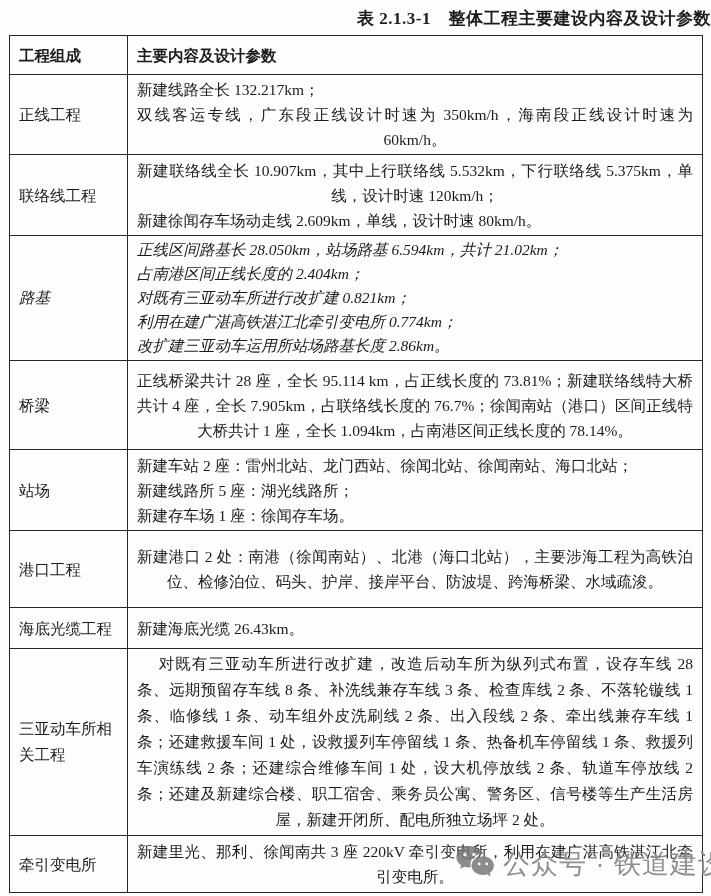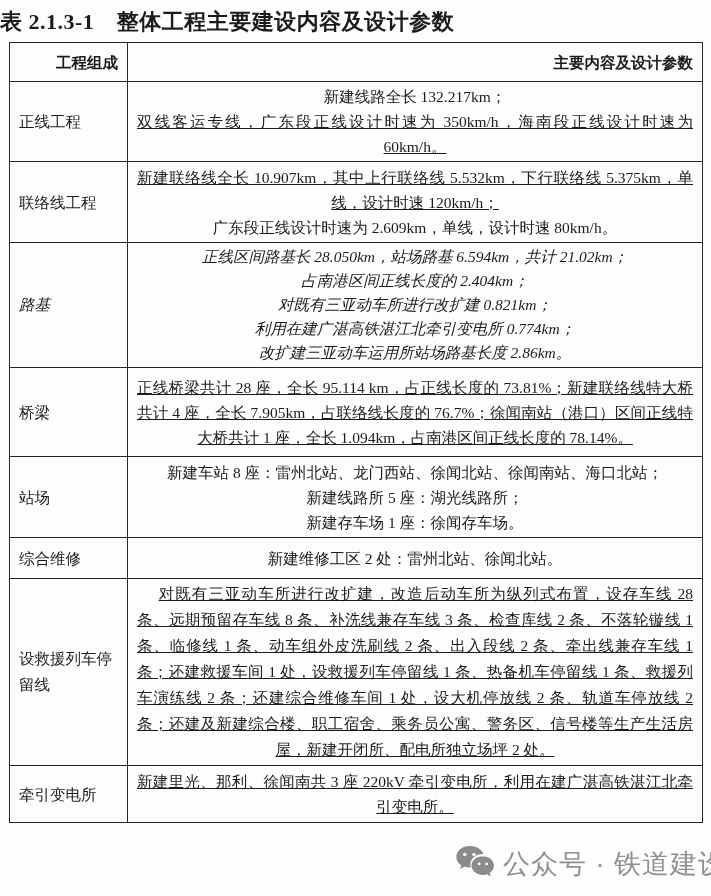--- a/index.html
+++ b/index.html
@@ -6,45 +6,45 @@
   body{
     width:711px;height:896px;
     background:#fdfdfd;
     font-family:"Liberation Serif","DejaVu Serif",serif;
     color:#1b1b1b;
     position:relative;
     overflow:hidden;
   }
   .page{position:absolute;inset:0;}
   .doc-title{
-    text-align:left;
+    text-align:right;
     font-weight:bold;
-    font-size:22px;
+    font-size:17px;
     padding:7px 0 5px 0;
     letter-spacing:.5px;
   }
   table.main{
     border-collapse:collapse;
     table-layout:fixed;
     width:694px;
     margin:0 0 0 9px;
   }
   table.main td,table.main th{
     border:1.6px solid #262626;
     padding:2px 9px;
     font-size:15.5px;
     line-height:25px;
     vertical-align:middle;
     overflow:hidden;
   }
   col.c1{width:118px;}
-  th{font-weight:bold;font-size:16px;text-align:right;}
+  th{font-weight:bold;font-size:16px;text-align:left;}
   td.label{padding:2px 4px;}
-  .c{text-align:center;}
-  .j{text-align:justify;text-align-last:center;text-decoration:underline;}
+  .c{text-align:left;}
+  .j{text-align:justify;text-align-last:center;}
   .indent{text-indent:1.4em;}
   tr.h38 td,tr.h38 th{height:34px;}
   tr.h79 td{height:75px;}
   tr.h80 td{height:76px;}
   tr.h120 td{height:116px;line-height:24px;font-style:italic;}
   tr.h88 td{height:84px;margin-top:40px;}
   tr.h76 td{height:72px;}
   tr.h40 td{height:36px;}
   tr.h158 td{height:154px;line-height:26px;}
   tr.h56 td{height:52px;}
@@ -87,21 +87,21 @@
       <td>
         <div class="c">新建线路全长 132.217km；</div>
         <div class="j">双线客运专线，广东段正线设计时速为 350km/h，海南段正线设计时速为 60km/h。</div>
       </td>
     </tr>
 
     <tr class="h80">
       <td class="label">联络线工程</td>
       <td>
         <div class="j">新建联络线全长 10.907km，其中上行联络线 5.532km，下行联络线 5.375km，单线，设计时速 120km/h；</div>
-        <div class="c">广东段正线设计时速为 2.609km，单线，设计时速 80km/h。</div>
+        <div class="c">新建徐闻存车场动走线 2.609km，单线，设计时速 80km/h。</div>
       </td>
     </tr>
 
     <tr class="h120">
       <td class="label">路基</td>
       <td>
         <div class="c">正线区间路基长 28.050km，站场路基 6.594km，共计 21.02km；</div>
         <div class="c">占南港区间正线长度的 2.404km；</div>
         <div class="c">对既有三亚动车所进行改扩建 0.821km；</div>
         <div class="c">利用在建广湛高铁湛江北牵引变电所 0.774km；</div>
@@ -112,37 +112,43 @@
     <tr class="h88">
       <td class="label">桥梁</td>
       <td>
         <div class="j">正线桥梁共计 28 座，全长 95.114 km，占正线长度的 73.81%；新建联络线特大桥共计 4 座，全长 7.905km，占联络线长度的 76.7%；徐闻南站（港口）区间正线特大桥共计 1 座，全长 1.094km，占南港区间正线长度的 78.14%。</div>
       </td>
     </tr>
 
     <tr class="h80">
       <td class="label">站场</td>
       <td>
-        <div class="c">新建车站 8 座：雷州北站、龙门西站、徐闻北站、徐闻南站、海口北站；</div>
+        <div class="c">新建车站 2 座：雷州北站、龙门西站、徐闻北站、徐闻南站、海口北站；</div>
         <div class="c">新建线路所 5 座：湖光线路所；</div>
         <div class="c">新建存车场 1 座：徐闻存车场。</div>
       </td>
     </tr>
 
-
-
-    <tr class="h40">
-      <td class="label">综合维修</td>
+    <tr class="h76">
+      <td class="label">港口工程</td>
       <td>
-        <div class="c">新建维修工区 2 处：雷州北站、徐闻北站。</div>
+        <div class="j">新建港口 2 处：南港（徐闻南站）、北港（海口北站），主要涉海工程为高铁泊位、检修泊位、码头、护岸、接岸平台、防波堤、跨海桥梁、水域疏浚。</div>
       </td>
     </tr>
 
+    <tr class="h40">
+      <td class="label">海底光缆工程</td>
+      <td>
+        <div class="c">新建海底光缆 26.43km。</div>
+      </td>
+    </tr>
+
+
     <tr class="h158">
-      <td class="label">设救援列车停留线</td>
+      <td class="label">三亚动车所相关工程</td>
       <td>
         <div class="j indent">对既有三亚动车所进行改扩建，改造后动车所为纵列式布置，设存车线 28 条、远期预留存车线 8 条、补洗线兼存车线 3 条、检查库线 2 条、不落轮镟线 1 条、临修线 1 条、动车组外皮洗刷线 2 条、出入段线 2 条、牵出线兼存车线 1 条；还建救援车间 1 处，设救援列车停留线 1 条、热备机车停留线 1 条、救援列车演练线 2 条；还建综合维修车间 1 处，设大机停放线 2 条、轨道车停放线 2 条；还建及新建综合楼、职工宿舍、乘务员公寓、警务区、信号楼等生产生活房屋，新建开闭所、配电所独立场坪 2 处。</div>
       </td>
     </tr>
 
     <tr class="h56">
       <td class="label">牵引变电所</td>
       <td>
         <div class="j">新建里光、那利、徐闻南共 3 座 220kV 牵引变电所，利用在建广湛高铁湛江北牵引变电所。</div>
       </td>

